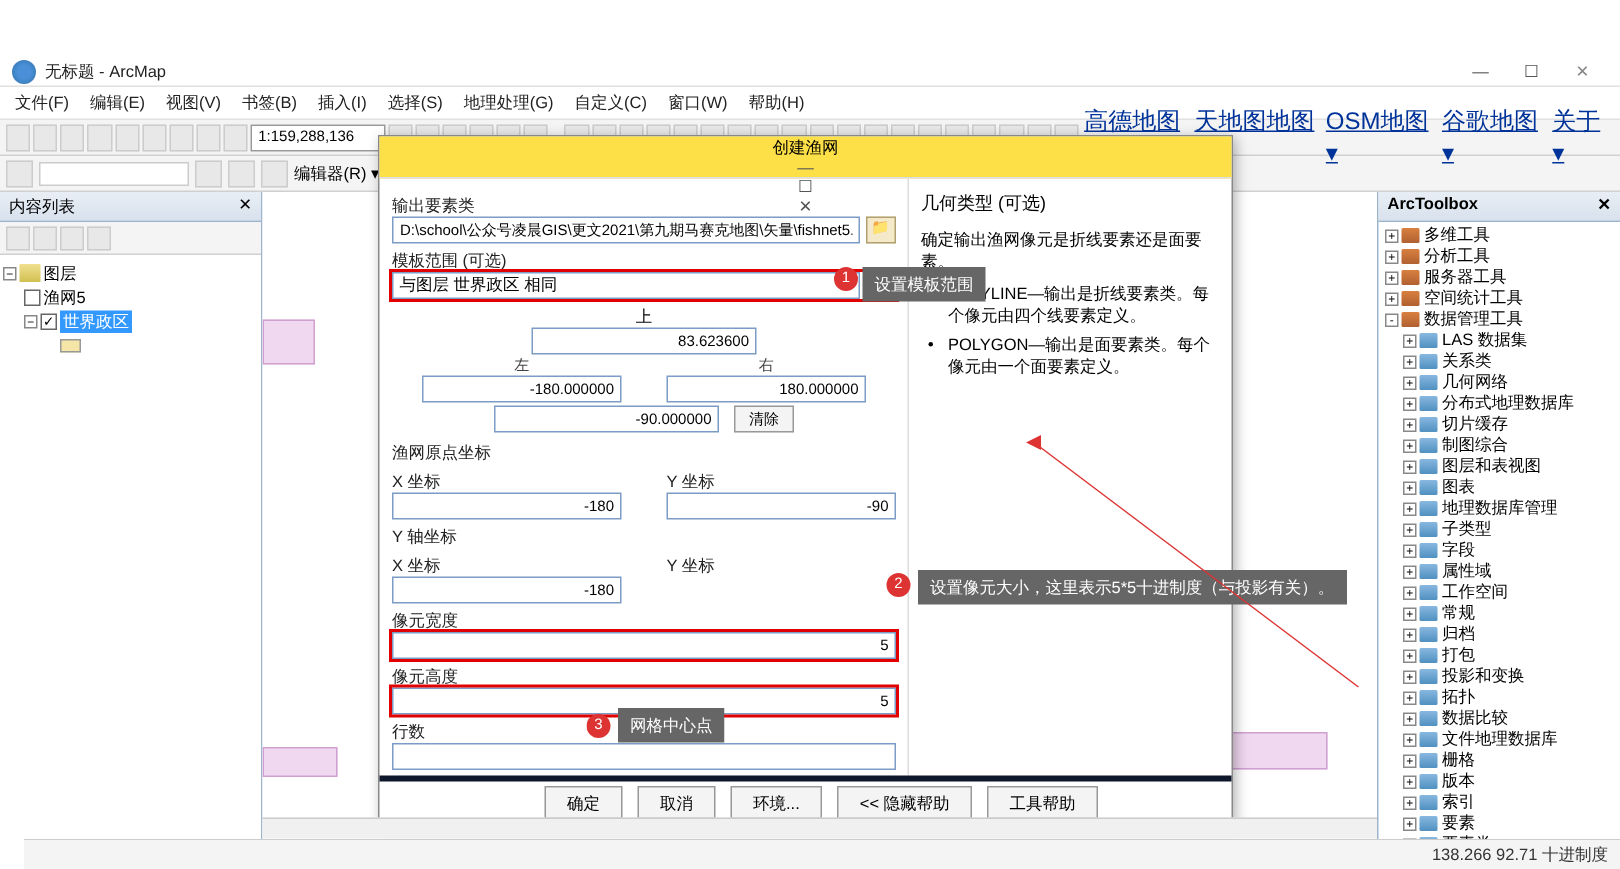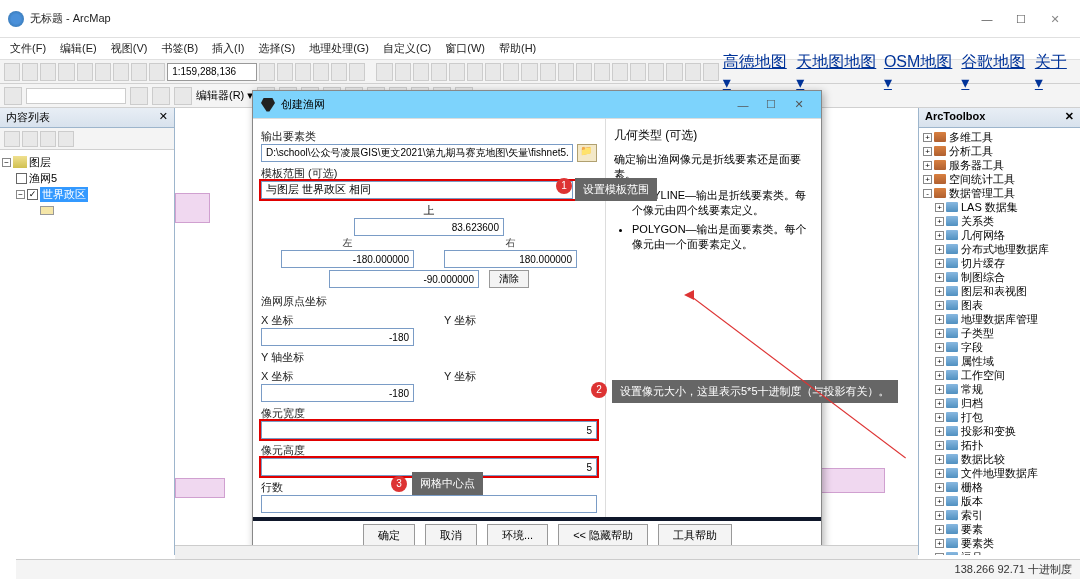--- a/index.html
+++ b/index.html
@@ -1,17 +1,17 @@
 <!DOCTYPE html>
 <html><head>
 <meta charset="utf-8">
 <style>
 * { box-sizing: border-box; margin: 0; padding: 0; font-family: "Microsoft YaHei", "SimSun", sans-serif; font-size: 11px; }
 body { background: #fff; width: 1080px; height: 579px; overflow: hidden; position: relative; }
-.titlebar { height: 38px; background: #fff; display: flex; align-items: center; padding: 0 8px; border-bottom: 1px solid #e0e0e0; }
+.titlebar { height: 20px; background: #fff; display: flex; align-items: center; padding: 0 8px; border-bottom: 1px solid #e0e0e0; margin-top: 38px; }
 .titlebar .app-icon { width: 16px; height: 16px; background: radial-gradient(circle,#4a90d9 40%,#2e6da4 100%); border-radius: 50%; margin-right: 6px; }
 .titlebar .title { flex: 1; color: #222; }
 .titlebar .winbtn { width: 34px; height: 22px; text-align: center; line-height: 22px; color: #555; }
 .titlebar .winbtn.close { color: #888; }
 .menubar { height: 22px; display: flex; align-items: center; padding: 0 4px; gap: 2px; background: #fff; border-bottom: 1px solid #e0e0e0; }
 .menubar span { padding: 2px 6px; color: #222; }
 .toolbar { height: 24px; display: flex; align-items: center; padding: 0 4px; gap: 2px; background: #f4f4f4; border-bottom: 1px solid #d0d0d0; }
 .tb-btn { width: 18px; height: 18px; background: #e8e8e8; border: 1px solid #ccc; display: inline-block; }
 .scale-box { width: 100px; height: 18px; border: 1px solid #999; background: #fff; padding: 0 4px; font-size: 10px; line-height: 16px; }
 .tb-link { color: #003399; text-decoration: underline; padding: 0 2px; font-size: 16px; }
@@ -31,21 +31,21 @@
 .mapland { position:absolute; background:#f0d8f0; border:1px solid #d0a0d0; }
 .arctool { width: 162px; border-left: 1px solid #9db5cc; display:flex; flex-direction:column; }
 .at-hdr { background: linear-gradient(#e8eef5,#d8e2ed); height: 20px; padding: 2px 6px; font-size: 11px; font-weight:bold; border-bottom: 1px solid #9db5cc; display:flex; justify-content:space-between;}
 .tool-tree { flex:1; overflow-y:auto; overflow-x:hidden; padding:2px; font-size:10px; line-height:14px;}
 .tool-row { display:flex; align-items:center; height:14px; white-space:nowrap; }
 .tool-row .pm{ width:9px; height:9px; border:1px solid #888; font-size:8px; text-align:center; line-height:7px; margin-right:2px;}
 .tool-row .ticon{ width:12px; height:10px; background:linear-gradient(#d98040,#b06030); margin-right:3px; border-radius:1px;}
 .tool-row .ticon.sub{ background:linear-gradient(#88b8e0,#5090c0);}
 .red-box { outline:2px solid #e00000; }
 .dialog { position:absolute; left:252px; top:90px; width:570px; height:460px; background:#fff; border:1px solid #888; box-shadow:2px 2px 8px rgba(0,0,0,0.3); display:flex; flex-direction:column; }
-.dlg-title { height:28px; background:#7dd3fc; display:flex; align-items:center; padding:0 8px; border-bottom:1px solid #ddd;}
+.dlg-title { height:28px; background:#fde047; display:flex; align-items:center; padding:0 8px; border-bottom:1px solid #ddd;flex-direction:column;}
 .dlg-title .dicon{width:14px;height:14px;background:#222;clip-path:polygon(20% 0,80% 0,100% 40%,60% 100%,40% 100%,0 40%);margin-right:6px;}
 .dlg-title .dt{flex:1;}
 .dlg-title .wb{width:28px;text-align:center;color:#555;}
 .dlg-body { flex:1; display:flex; overflow:hidden;}
 .dlg-left { flex:1; padding:6px 8px; overflow-y:auto; border-right:1px solid #ddd;}
 .dlg-right { width:215px; padding:8px;}
 .dlg-right h4{font-size:12px; font-weight:normal; margin-bottom:8px;}
 .dlg-right p{font-size:11px; margin-bottom:6px;}
 .dlg-right ul{padding-left:18px; font-size:11px;}
 .dlg-right li{margin-bottom:4px;}
@@ -388,21 +388,21 @@
           <div class="sub-col"><div class="sublbl">右</div><input class="tinput" style="width: 100%;" value="180.000000"></div>
         </div>
         <div style="display:flex;justify-content:center;gap:10px;margin-top:2px;">
           <input class="tinput" style="width: 150px;" value="-90.000000">
           <button class="clear-btn">清除</button>
         </div>
       </div>
       <span class="fld-label">渔网原点坐标</span>
       <div class="sub-cols">
         <div class="sub-col"><span class="fld-label">X 坐标</span><input class="tinput" style="width: 100%;" value="-180"></div>
-        <div class="sub-col"><span class="fld-label">Y 坐标</span></div>
+        <div class="sub-col"><span class="fld-label">Y 坐标</span><input class="tinput" style="width: 100%;" value="-90"></div>
       </div>
       <span class="fld-label">Y 轴坐标</span>
       <div class="sub-cols">
         <div class="sub-col"><span class="fld-label">X 坐标</span><input class="tinput" style="width: 100%;" value="-180"></div>
         <div class="sub-col"><span class="fld-label">Y 坐标</span></div>
       </div>
       <span class="fld-label">像元宽度</span>
       <input class="tinput red-box" style="width: 100%;" value="5">
       <span class="fld-label">像元高度</span>
       <input class="tinput red-box" style="width: 100%;" value="5">

